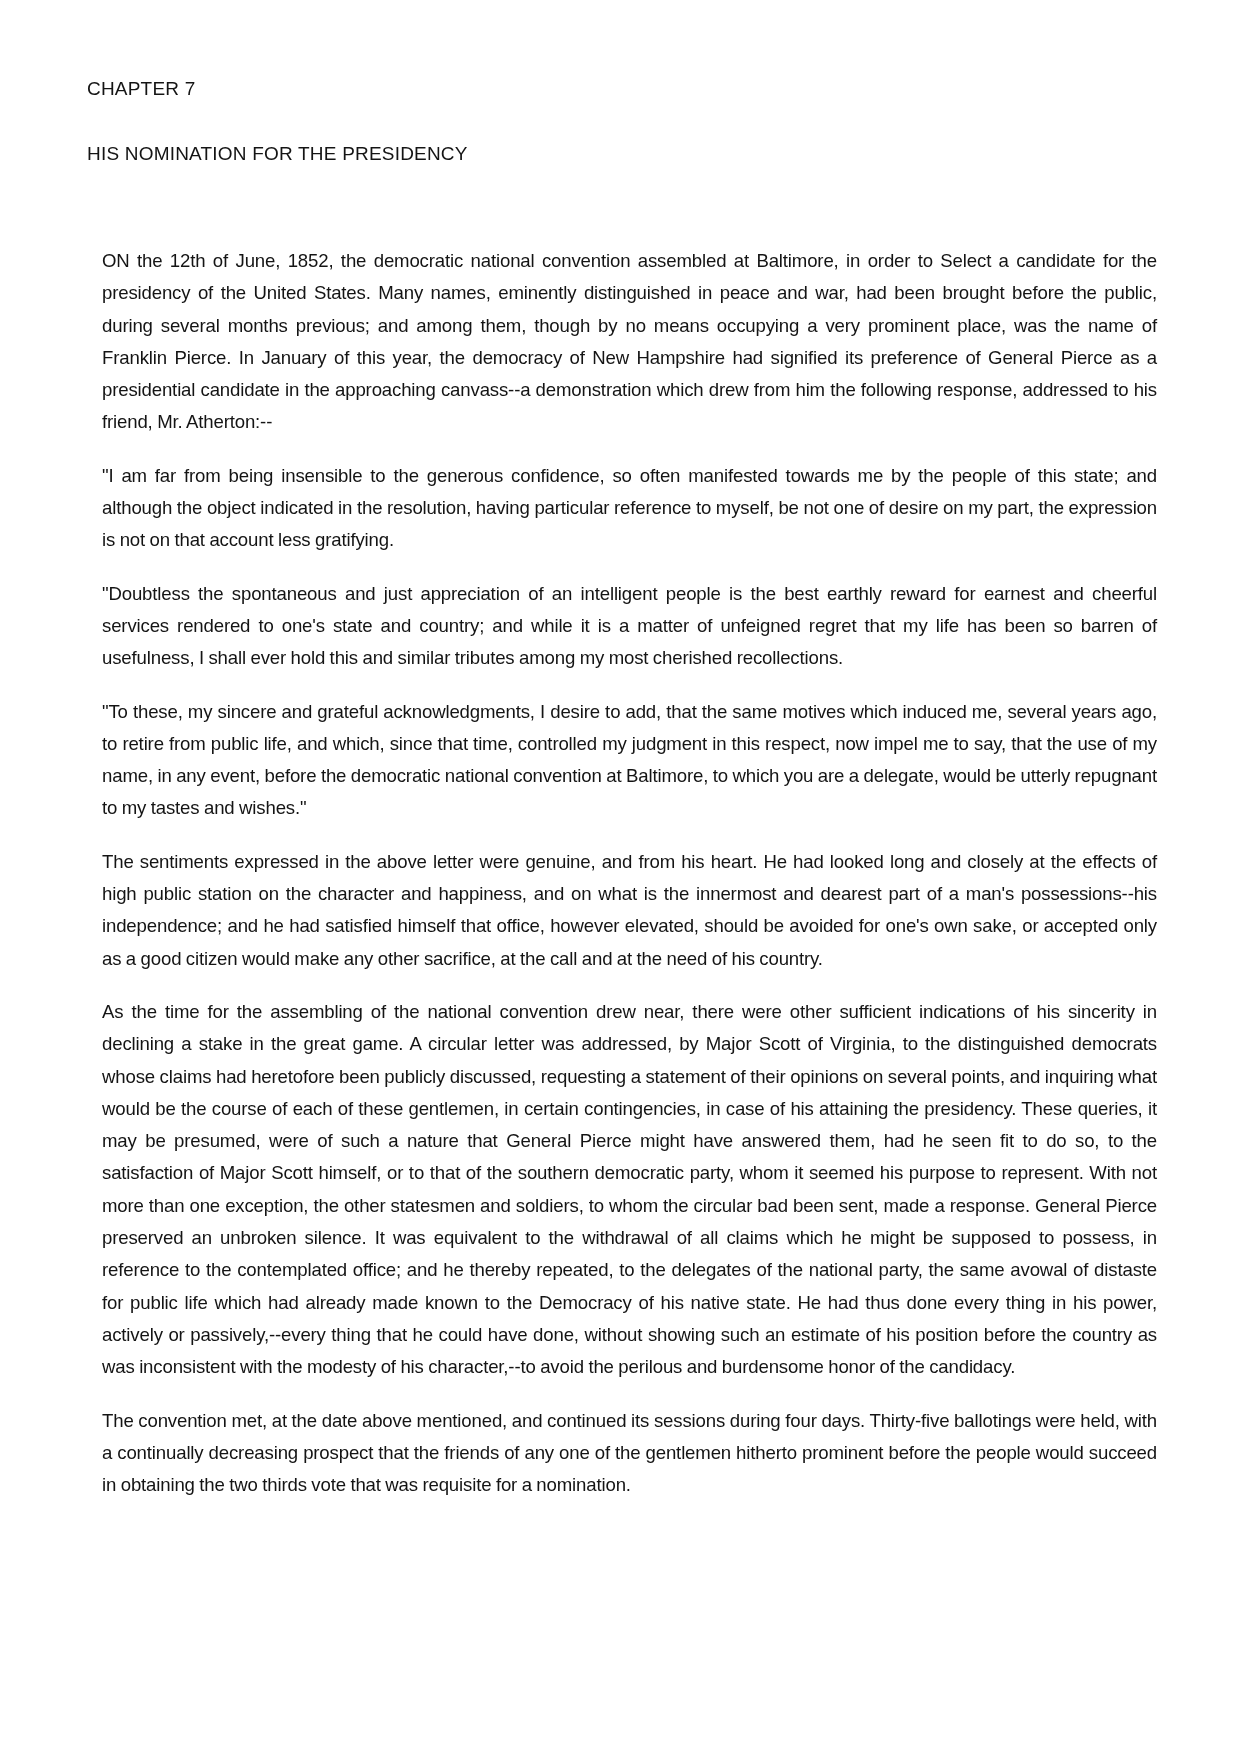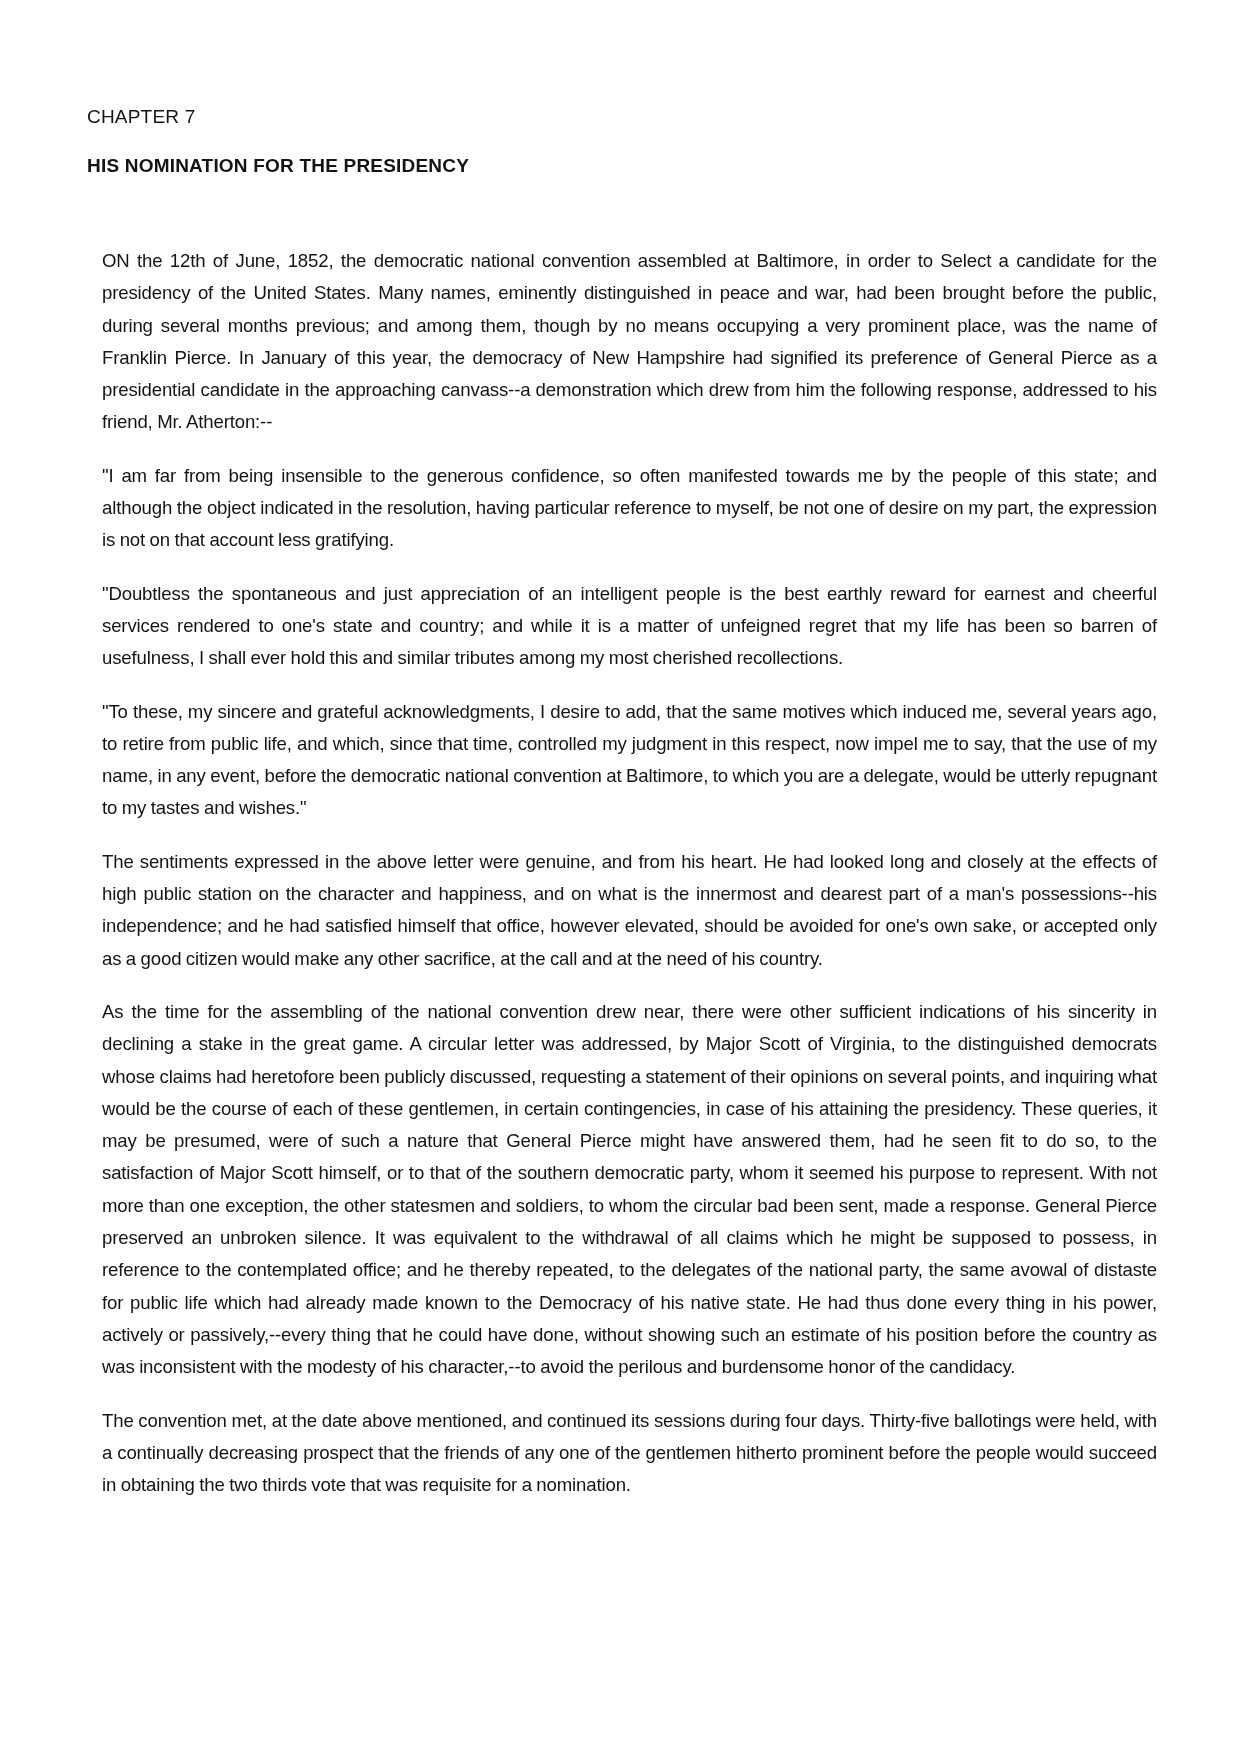--- a/index.html
+++ b/index.html
@@ -16,35 +16,34 @@
       color: #141414;
     }
     .page {
       position: absolute;
       left: 87px;
       top: 0;
       width: 1070px;
     }
     .chapter-label {
       position: absolute;
-      top: 104px;
+      top: 76px;
       left: 0;
       font-size: 19px;
       line-height: 26px;
       letter-spacing: 0.2px;
       text-align: center;
     }
     .chapter-title {
       position: absolute;
-      top: 153px;
+      top: 141px;
       left: 0;
       font-size: 19px;
       line-height: 26px;
       letter-spacing: 0.2px;
-      font-weight: bold;
     }
     .body-text {
       position: absolute;
       top: 245px;
       left: 0;
       width: 1070px;
     }
     .body-text p {
       margin: 0 0 21px 15px;
       font-size: 18.6px;

